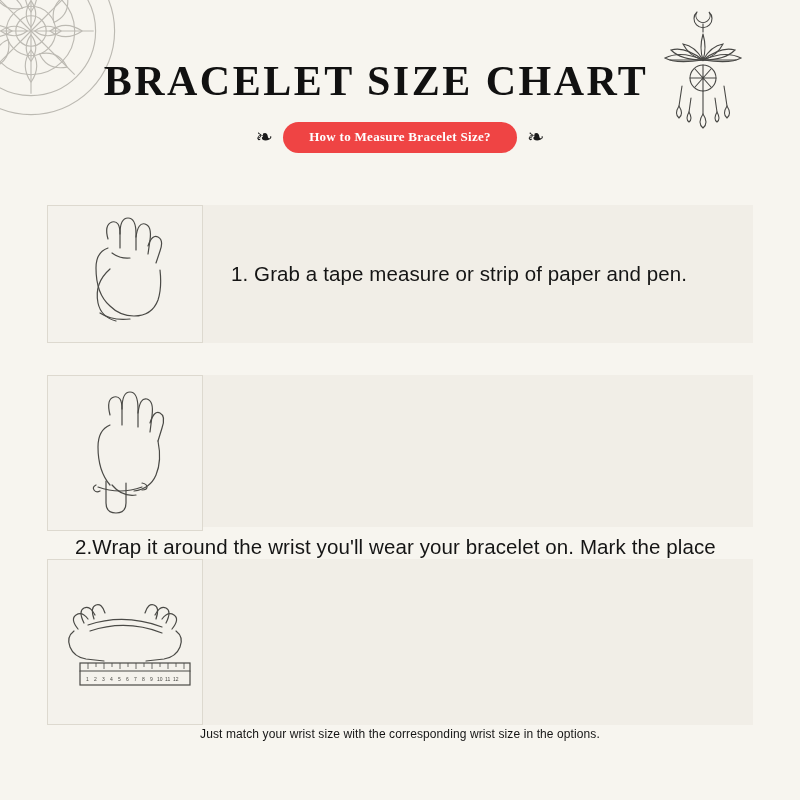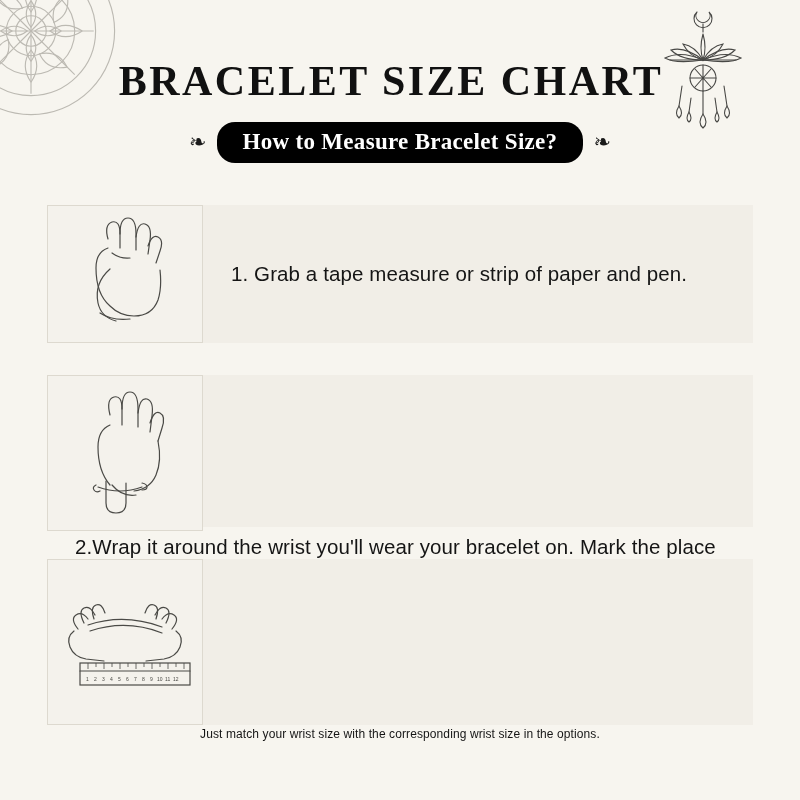--- a/index.html
+++ b/index.html
@@ -44,47 +44,46 @@
     top: 57px;
     left: 0;
     width: 752px;
     text-align: center;
     font-family: "Liberation Serif", serif;
     font-size: 42px;
     letter-spacing: 2.5px;
     font-weight: 700;
     color: #111;
     white-space: nowrap;
-    padding-left: 15px;
   }
 
   .subtitle-row {
     position: absolute;
     top: 122px;
     left: 0;
     width: 800px;
     display: flex;
     align-items: center;
     justify-content: center;
     gap: 10px;
   }
   .flourish {
     font-family: "Liberation Serif", serif;
     font-size: 21px;
     color: #1a1a1a;
     line-height: 1;
   }
   .pill {
-    background: #000000;
+    background: #ef4444;
     color: #fff;
     border-radius: 18px;
     padding: 7px 26px 8px;
     font-family: "Liberation Serif", serif;
     font-weight: 700;
-    font-size: 23px;
+    font-size: 13px;
     letter-spacing: .3px;
     white-space: nowrap;
   }
 
   
   .steps {
     position: absolute;
     top: 205px;
     left: 47px;
     width: 706px;

